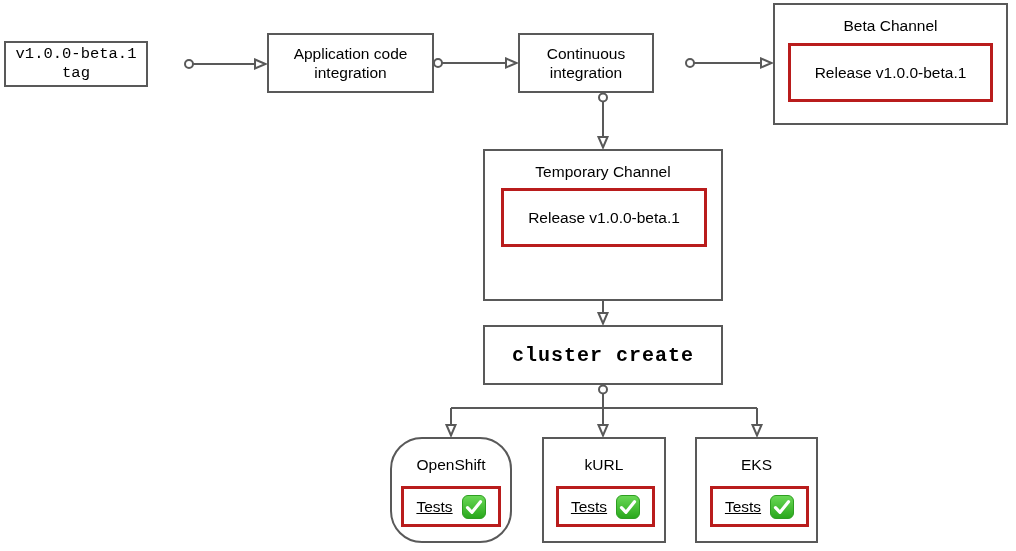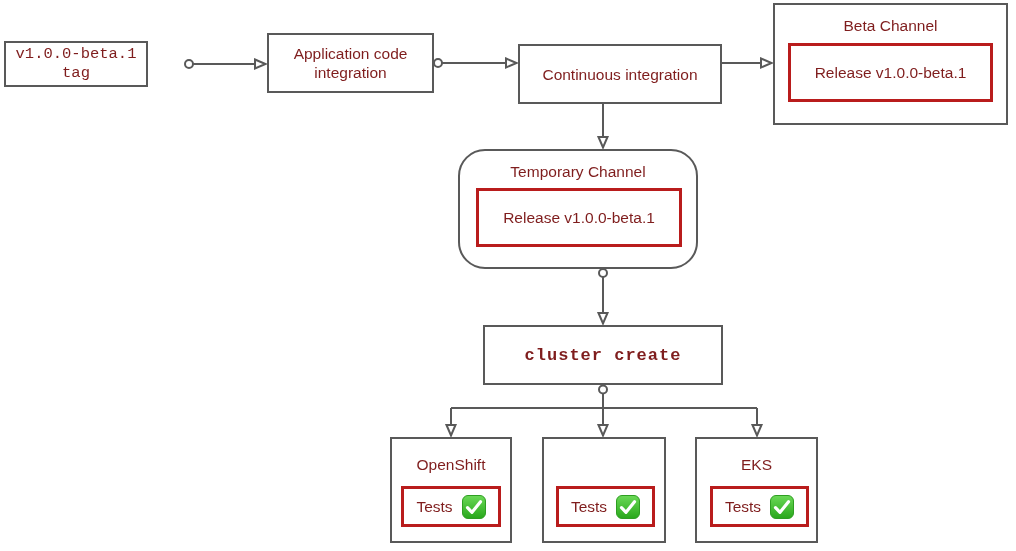--- a/index.html
+++ b/index.html
@@ -18,21 +18,21 @@
     position: absolute;
     left: 0; top: 0;
     width: 1016px; height: 551px;
     pointer-events: none;
   }
   .node {
     position: absolute;
     box-sizing: border-box;
     border: 2px solid #595959;
     background: #ffffff;
-    color: #7f1d1d;
+    color: #000000;
   }
   .node.center {
     display: flex;
     align-items: center;
     justify-content: center;
     text-align: center;
   }
   .node-label {
     font-size: 15.5px;
     line-height: 19px;
@@ -53,30 +53,30 @@
     background: #ffffff;
     display: flex;
     align-items: center;
     justify-content: center;
     text-align: center;
   }
   .release-label { font-size: 15.5px; }
   .mono-label {
     font-family: "Liberation Mono", "DejaVu Sans Mono", monospace;
     font-weight: bold;
-    font-size: 17px;
+    font-size: 20px;
     letter-spacing: 1px;
   }
   .tests-row {
     display: flex;
     align-items: center;
     justify-content: center;
     gap: 9px;
   }
-  .tests-label { font-size: 15.5px; }
+  .tests-label { font-size: 15.5px; text-decoration: underline; }
   .check-icon { display: inline-block; width: 24px; height: 24px; }
   .hidden-defs { position: absolute; width: 0; height: 0; overflow: hidden; }
 </style>
 </head>
 <body>
 
 <svg class="hidden-defs" aria-hidden="true">
   <defs>
     <linearGradient id="greenGrad" x1="0" y1="0" x2="0" y2="1">
       <stop offset="0" stop-color="#6bd957"></stop>
@@ -123,55 +123,56 @@
   </svg>
 
   <div class="node center" style="left:4px; top:41px; width:144px; height:46px;font-family:Liberation Mono, monospace;">
     <span class="node-label">v1.0.0-beta.1 tag</span>
   </div>
 
   <div class="node center" style="left:267px; top:33px; width:167px; height:60px;">
     <span class="node-label">Application code integration</span>
   </div>
 
-  <div class="node center" style="left:518px; top:44px; width:204px; height:60px;">
+  <div class="node center" style="left:518px; top:33px; width:136px; height:60px;">
     <span class="node-label">Continuous integration</span>
   </div>
 
   <div class="node channel" style="left:773px; top:3px; width:235px; height:122px;">
     <span class="group-title">Beta Channel</span>
     <div class="inner-box" style="left:13px; top:38px; width:205px; height:59px;">
       <span class="release-label">Release v1.0.0-beta.1</span>
     </div>
   </div>
 
-  <div class="node channel" style="left:458px; top:149px; width:240px; height:120px;border-radius:27px;">
+  <div class="node channel" style="left:483px; top:149px; width:240px; height:152px;">
     <span class="group-title">Temporary Channel</span>
     <div class="inner-box" style="left:16px; top:37px; width:206px; height:59px;">
       <span class="release-label">Release v1.0.0-beta.1</span>
     </div>
   </div>
 
   <div class="node center" style="left:483px; top:325px; width:240px; height:60px;">
     <span class="node-label mono-label">cluster create</span>
   </div>
 
-  <div class="node cluster-box" style="left:390px; top:437px; width:122px; height:106px;">
+  <div class="node cluster-box" style="left:390px; top:437px; width:122px; height:106px;border-radius:32px;">
     <span class="group-title">OpenShift</span>
     <div class="inner-box" style="left:9px; top:47px; width:100px; height:41px;">
       <span class="tests-row">
         <span class="tests-label">Tests</span>
         <svg class="check-icon" viewBox="0 0 24 24">
             <use href="#check-emoji"></use>
           </svg>
       </span>
     </div>
   </div>
 
   <div class="node cluster-box" style="left:542px; top:437px; width:124px; height:106px;">
+    <span class="group-title">kURL</span>
     <div class="inner-box" style="left:12px; top:47px; width:99px; height:41px;">
       <span class="tests-row">
         <span class="tests-label">Tests</span>
         <svg class="check-icon" viewBox="0 0 24 24">
             <use href="#check-emoji"></use>
           </svg>
       </span>
     </div>
   </div>
 

